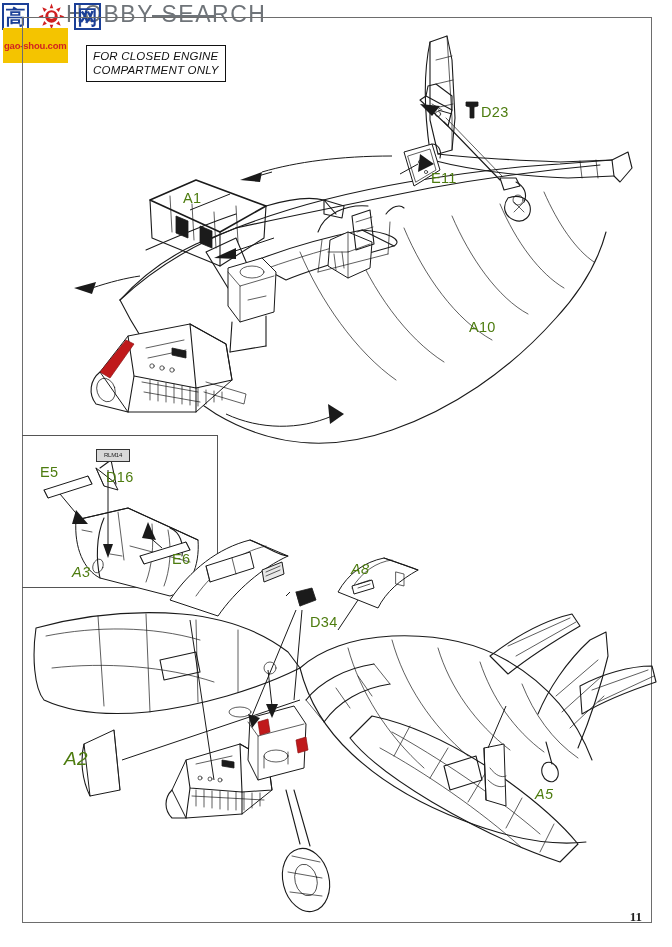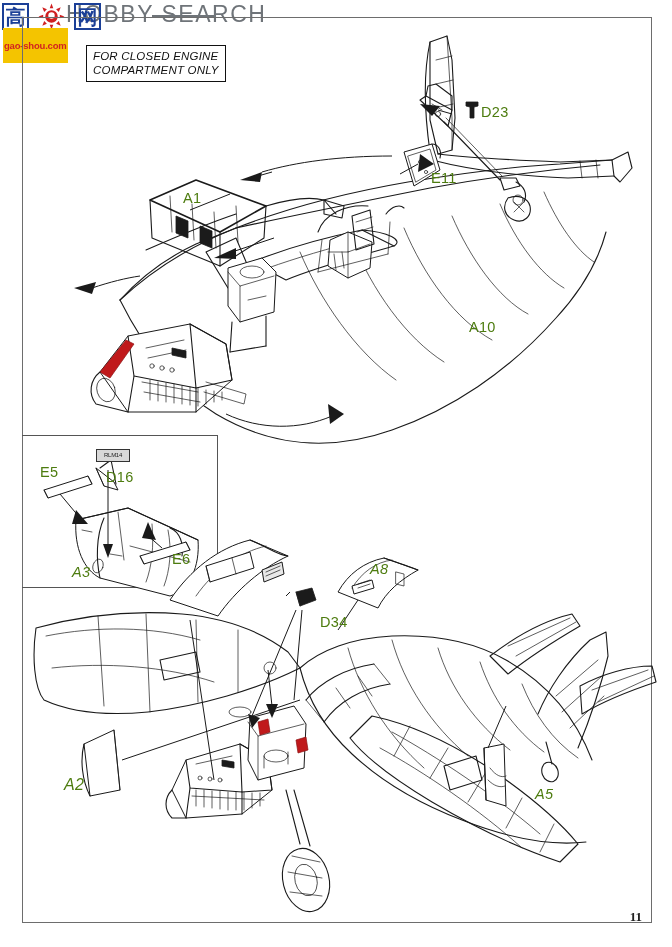--- a/index.html
+++ b/index.html
@@ -137,21 +137,21 @@
   }
   
   .part-label {
     position: absolute;
     font-family: Liberation Sans, sans-serif;
     font-size: 14.5px;
     color: #4d7c0f;
     white-space: nowrap;
     letter-spacing: 0.3px;
   }
-  .part-label.small { font-size: 16px; margin-top: 28px; }
+  .part-label.small { font-size: 19px; }
   .part-label.italic { font-style: italic; }
   
   #paint-chip {
     position: absolute;
     left: 96px;
     top: 449px;
     width: 32px;
     height: 11px;
     border: 1px solid #333;
     background: #d9d9d9;
@@ -586,20 +586,20 @@
   <div class="part-label" style="left:183px; top:190px;">A1</div>
   <div class="part-label" style="left:481px; top:104px;">D23</div>
   <div class="part-label" style="left:431px; top:170px;">E11</div>
   <div class="part-label" style="left:469px; top:319px;">A10</div>
 
   <div class="part-label" style="left:40px;  top:464px;">E5</div>
   <div class="part-label" style="left:106px; top:469px;">D16</div>
   <div class="part-label" style="left:172px; top:551px;text-align:right;">E6</div>
   <div class="part-label italic" style="left:72px; top:564px;">A3</div>
 
-  <div class="part-label italic" style="left:370px; top:561px;">A8</div>
-  <div class="part-label" style="left:320px; top:614px;">D34</div>
+  <div class="part-label italic" style="left:351px; top:561px;">A8</div>
+  <div class="part-label" style="left:310px; top:614px;">D34</div>
   <div class="part-label small italic" style="left:64px;  top:748px;">A2</div>
   <div class="part-label italic" style="left:535px; top:786px;">A5</div>
 
   <div id="page-number">11</div>
 
 </div>
 
 </body></html>

